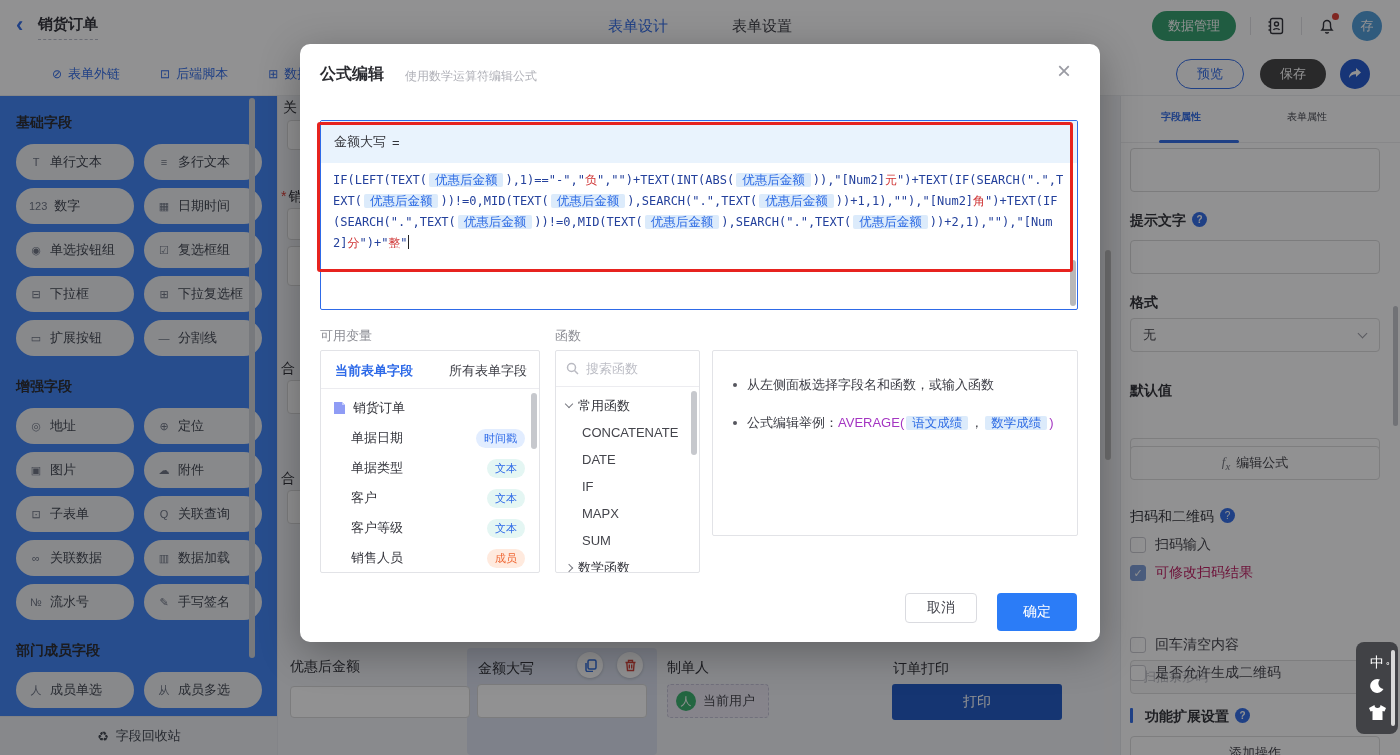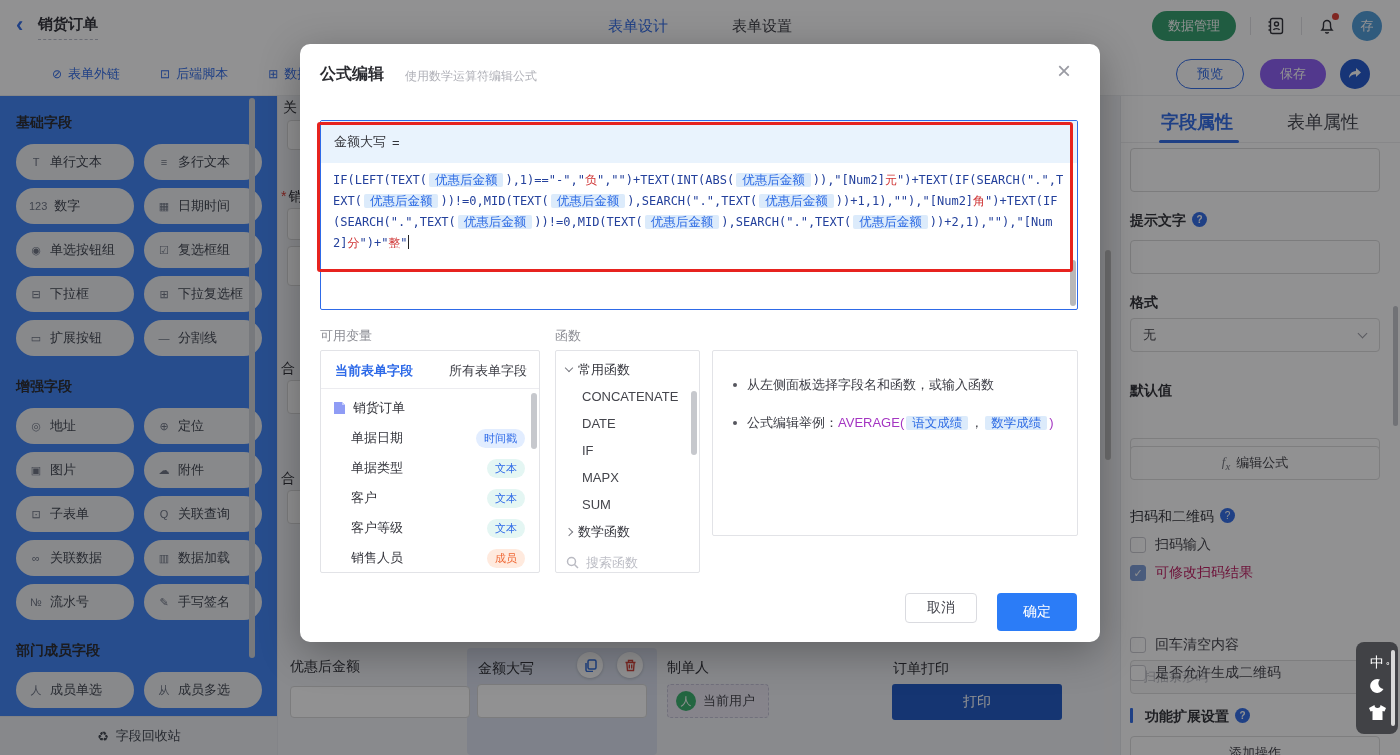--- a/index.html
+++ b/index.html
@@ -24,21 +24,21 @@
   #avatar { width:30px; height:30px; border-radius:50%; background:#4c9bd8; color:#fff; font-size:13px;
             display:flex; align-items:center; justify-content:center; cursor:pointer; }
 
   
   #toolbar { left:0; top:52px; width:1400px; height:44px; background:#fff; border-bottom:1px solid #ebecef; }
   #toollinks { left:52px; top:0; height:44px; display:flex; align-items:center; gap:40px; }
   .toollink { color:#2e6ae8; font-size:13px; display:flex; align-items:center; gap:6px; cursor:pointer; }
   .toollink .ic { font-size:12px; }
   #previewbtn { right:156px; top:7px; width:68px; height:30px; border:1px solid #2e6ae8; color:#2e6ae8;
                 border-radius:15px; display:flex; align-items:center; justify-content:center; background:#fff; cursor:pointer; }
-  #savebtn { right:74px; top:7px; width:66px; height:30px; background:#8b5cf6; color:#fff;
+  #savebtn { right:74px; top:7px; width:66px; height:30px; background:#404040; color:#fff;
              border-radius:15px; display:flex; align-items:center; justify-content:center; cursor:pointer; }
   #sharebtn { right:30px; top:7px; width:30px; height:30px; background:#1e55cd; border-radius:50%;
               display:flex; align-items:center; justify-content:center; cursor:pointer; }
 
   
   #sidebar { left:0; top:96px; width:278px; height:659px; background:#3b82f6; border-right:1px solid #e6e8ec; overflow:hidden; }
   #sections { position:absolute; left:16px; top:18px; width:246px; }
   .fsec { margin-bottom:22px; }
   .fsec-title { font-size:14px; font-weight:bold; color:#25262b; margin-bottom:12px; }
   .pill-grid { display:grid; grid-template-columns:118px 118px; gap:8px 10px; }
@@ -63,21 +63,21 @@
   #creatoravatar { width:20px; height:20px; border-radius:50%; background:#35b06a; color:#fff; font-size:11px;
                    display:flex; align-items:center; justify-content:center; }
   #printbtn { left:614px; top:588px; width:170px; height:36px; background:#1a56c4; color:#fff; font-size:14px;
               border-radius:3px; display:flex; align-items:center; justify-content:center; cursor:pointer; }
   #cv-scrolltrack { left:826px; top:0; width:8px; height:659px; background:#f3f3f4; }
   #cv-scrollthumb { left:827px; top:154px; width:6px; height:210px; background:#bdbdbd; border-radius:3px; }
 
   
   #rightbar { left:1120px; top:96px; width:280px; height:659px; background:#fff; border-left:1px solid #e5e7ea; overflow:hidden; }
   #rb-tabs { left:0; top:0; width:280px; height:47px; border-bottom:1px solid #ececef; }
-  .rb-tab { position:absolute; top:14px; font-size:18px; color:#40434b; cursor:pointer; }
+  .rb-tab { position:absolute; top:14px; font-size:10px; color:#40434b; cursor:pointer; }
   .rb-tab.active { color:#2e6ae8; font-weight:600; }
   #rb-underline { left:38px; top:44px; width:80px; height:3px; background:#2e6ae8; border-radius:2px; }
   .rb-label { font-size:14px; font-weight:600; color:#2c2d33; display:flex; gap:6px; }
   .qicon { width:15px; height:15px; border-radius:50%; background:#2e6ae8; color:#fff; font-size:10px;
            display:inline-flex; align-items:center; justify-content:center; }
   .rb-select { background:#fff; border:1px solid #dcdcdc; border-radius:4px; height:34px; display:flex;
                align-items:center; padding:0 12px; color:#3c3c42; font-size:13px; position:relative; cursor:pointer; }
   .rb-select.disabled { background:#f7f7f8; color:#b9bac0; cursor:default; }
   .chev { width:7px; height:7px; border-right:1.6px solid #9a9ba3; border-bottom:1.6px solid #9a9ba3;
           transform:rotate(45deg); position:absolute; right:13px; top:11px; }
@@ -475,42 +475,42 @@
             <span class="nm">销售人员</span>
             <span class="vbadge orange">成员</span>
           </div>
         </div>
     </div>
     <div id="v-scrollthumb"></div>
   </div>
 
   <div class="ab panel-label" style="left:255px;top:283px;">函数</div>
   <div id="fnpanel" class="ab">
+    <div id="fnsearch">
+      <svg width="13" height="13" viewBox="0 0 13 13" fill="none" stroke="#b9bac2" stroke-width="1.5">
+        <circle cx="5.5" cy="5.5" r="4"></circle>
+          <path d="M8.5 8.5L12 12"></path>
+      </svg>
+      <input placeholder="搜索函数" style="">
+    </div>
     <div id="fnlist" style="padding-top:5px;">
         <div class="fnrow">
           <span class="tchev down"></span>
           <span>常用函数</span>
         </div>
         <div class="fnrow fnitem">CONCATENATE</div>
         <div class="fnrow fnitem">DATE</div>
         <div class="fnrow fnitem">IF</div>
         <div class="fnrow fnitem">MAPX</div>
         <div class="fnrow fnitem">SUM</div>
         <div class="fnrow">
           <span class="tchev right"></span>
           <span>数学函数</span>
         </div>
       </div>
-    <div id="fnsearch">
-      <svg width="13" height="13" viewBox="0 0 13 13" fill="none" stroke="#b9bac2" stroke-width="1.5">
-        <circle cx="5.5" cy="5.5" r="4"></circle>
-          <path d="M8.5 8.5L12 12"></path>
-      </svg>
-      <input placeholder="搜索函数" style="">
-    </div>
     <div id="fn-scrollthumb"></div>
   </div>
 
   <div id="helppanel" class="ab">
     <div class="hline">
       <span class="hdot"></span>
       <span>从左侧面板选择字段名和函数，或输入函数</span>
     </div>
     <div class="hline">
       <span class="hdot"></span>

